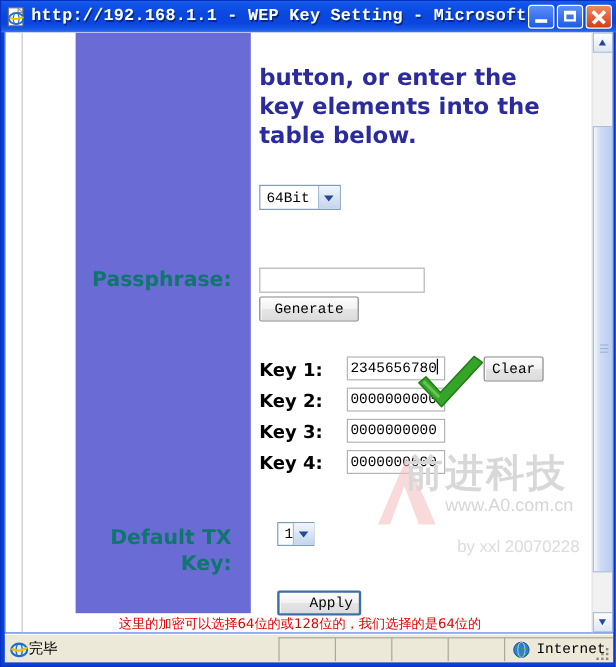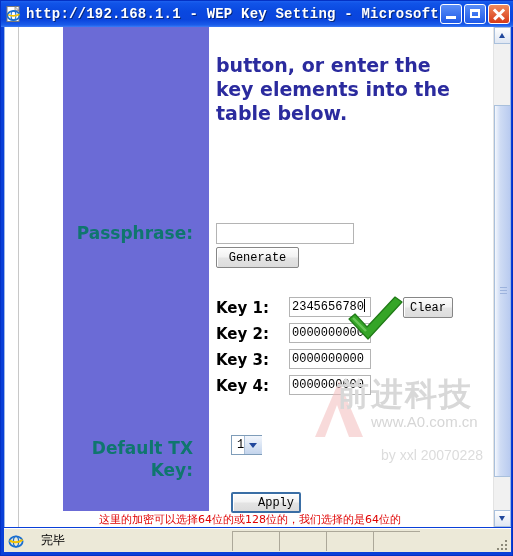--- a/index.html
+++ b/index.html
@@ -358,21 +358,21 @@
     display: flex;
     align-items: center;
   }
   .sb-main {
     flex: 0 0 226px;
     margin-left: 2px;
     border: none;
     padding-left: 2px;
     display: flex;
     align-items: center;
-    gap: 17px;
+    gap: 0;
   }
   .sb-text {
     font-family: "DejaVu Sans", sans-serif;
     font-size: 12px;
     color: #000;
   }
   .sb-gap { flex: 0 0 47px; }
   .sb-zone {
     flex: 1 1 auto;
     gap: 5px;
@@ -420,20 +420,24 @@
 
   <div class="client">
 
     <div class="doc">
       <div class="doc-inner">
 
         <div class="purple-col"></div>
 
         <div class="intro">button, or enter the key elements into the table below.</div>
 
+        <div class="xp-select" style="left:197px; top:127px; width:68px; height:21px;">
+          <span class="sel-text">64Bit</span>
+          <span class="sel-arrow"></span>
+        </div>
 
         <div class="plabel" style="left:46px; top:195px; width:128px;">Passphrase:</div>
 
         <div class="xp-input" style="left:197px; top:196px; width:138px; height:21px;"></div>
 
         <div class="xp-button" style="left:197px; top:220px; width:83px; height:21px;">Generate</div>
 
         <div class="keylabel" style="left:197px; top:272px;">Key 1:</div>
         <div class="xp-input" style="left:270px; top:270px; width:82px; height:20px;"><span>2345656780</span><span class="caret"></span></div>
 
@@ -500,20 +504,31 @@
           <ellipse cx="8" cy="8.6" rx="2.6" ry="5.2" fill="none" stroke="#1b6fd0" stroke-width="1.2"></ellipse>
           <path d="M1.6 7.6 Q8 11.2 14.6 6.8" fill="none" stroke="#f2c200" stroke-width="2"></path>
         </svg>
       </span>
       <span class="sb-text">完毕</span>
     </div>
     <div class="sb-cell sb-gap"></div>
     <div class="sb-cell sb-gap"></div>
     <div class="sb-cell sb-gap"></div>
     <div class="sb-cell sb-gap"></div>
+    <div class="sb-cell sb-zone">
+      <span class="globe-icon">
+        <svg width="15" height="15" viewBox="0 0 15 15">
+          <circle cx="7.5" cy="7.5" r="6.4" fill="#2f7fd0" stroke="#1b4f86" stroke-width="0.8"></circle>
+          <path d="M2 6 Q5 4 7 6 Q9 8 12 6" fill="#3fa03f" opacity="0.95"></path>
+          <path d="M3 11 Q6 9 9 11.5 Q11 12.6 12.6 10.6" fill="#3fa03f" opacity="0.95"></path>
+          <ellipse cx="7.5" cy="7.5" rx="3" ry="6.4" fill="none" stroke="#cfe4f7" stroke-width="0.6"></ellipse>
+        </svg>
+      </span>
+      <span class="sb-text" style="font-family:'Liberation Mono',monospace;">Internet</span>
+    </div>
     <div class="sb-grip">
       <i style="left:8px;top:2px;"></i>
       <i style="left:4px;top:6px;"></i>
         <i style="left:8px;top:6px;"></i>
       <i style="left:0px;top:10px;"></i>
         <i style="left:4px;top:10px;"></i>
         <i style="left:8px;top:10px;"></i>
     </div>
   </div>
 

